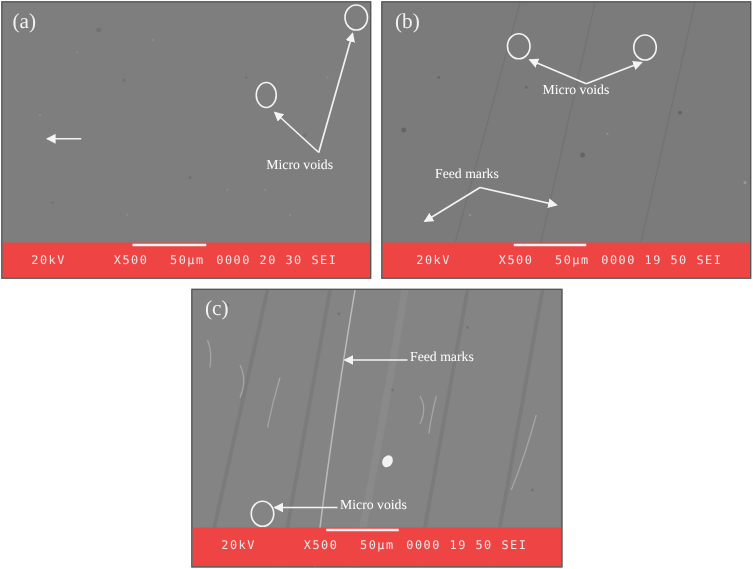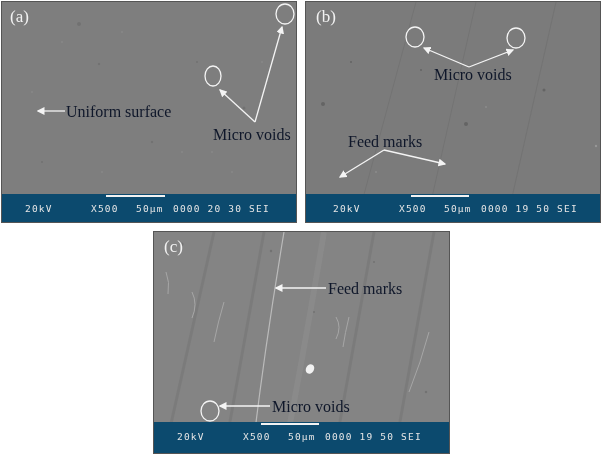--- a/index.html
+++ b/index.html
@@ -1,21 +1,21 @@
 <!DOCTYPE html>
 <html><head>
 <meta charset="utf-8">
 <style>
   html, body { margin: 0; padding: 0; background: #ffffff; }
   body { width: 602px; height: 455px; position: relative; overflow: hidden; font-family: "Liberation Serif", serif; }
   .panel { position: absolute; overflow: hidden; border: 1px solid #555; box-sizing: border-box; }
   .panel svg.bg { position: absolute; left: 0; top: 0; }
   .panel-label { position: absolute; color: #f2f2f2; font-size: 17px; font-family: "Liberation Serif", serif; }
-  .annot { position: absolute; color: #0f172a; font-size: 16px; white-space: nowrap; font-family: "Liberation Serif", serif; line-height: 1; }
-  .databar { position: absolute; left: 0; right: 0; bottom: 0; background: #0c4a6e; }
+  .annot { position: absolute; color: #ffffff; font-size: 11px; white-space: nowrap; font-family: "Liberation Serif", serif; line-height: 1; }
+  .databar { position: absolute; left: 0; right: 0; bottom: 0; background: #ef4444; }
   .db-text { position: absolute; color: #e6e6e6; font-family: "DejaVu Sans Mono", monospace; font-size: 9.5px; letter-spacing: 1.2px; white-space: nowrap; line-height: 1; }
   .scalebar { position: absolute; height: 2px; background: #f2f2f2; }
   .overlay { position: absolute; left: 0; top: 0; pointer-events: none; }
 </style>
 </head>
 <body>
 
 <div class="panel" style="left:1px; top:1px; width:296px; height:222px; background:#7e7e7e;">
   <svg class="bg" width="296" height="222">
     <g fill="#6a6a6a" opacity="0.6">
@@ -43,21 +43,20 @@
       <marker id="ah" markerWidth="6" markerHeight="6" refX="5" refY="3" orient="auto">
         <path d="M0,0 L6,3 L0,6 Z" fill="#f4f4f4"></path>
       </marker>
     </defs>
     <line x1="63" y1="109" x2="36" y2="109" stroke="#f4f4f4" stroke-width="1.3" marker-end="url(#ah)"></line>
     <ellipse cx="211" cy="74" rx="8" ry="10" fill="none" stroke="#f4f4f4" stroke-width="1.3"></ellipse>
     <ellipse cx="283" cy="12" rx="9" ry="10" fill="none" stroke="#f4f4f4" stroke-width="1.3"></ellipse>
     <line x1="253" y1="120" x2="218" y2="88" stroke="#f4f4f4" stroke-width="1.3" marker-end="url(#ah)"></line>
     <line x1="253" y1="120" x2="280" y2="25" stroke="#f4f4f4" stroke-width="1.3" marker-end="url(#ah)"></line>
   </svg>
-  <span class="annot" style="left:64px; top:102px;">Uniform surface</span>
   <span class="annot" style="left:211px; top:125px;">Micro voids</span>
   <div class="databar" style="height:28px;">
     <div class="scalebar" style="left:104px; top:1px; width:59px;"></div>
     <span class="db-text" style="left:23px; top:10px;">20kV</span>
     <span class="db-text" style="left:89px; top:10px;">X500</span>
     <span class="db-text" style="left:134px; top:10px;">50µm</span>
     <span class="db-text" style="left:171px; top:10px;">0000 20 30 SEI</span>
   </div>
 </div>
 

